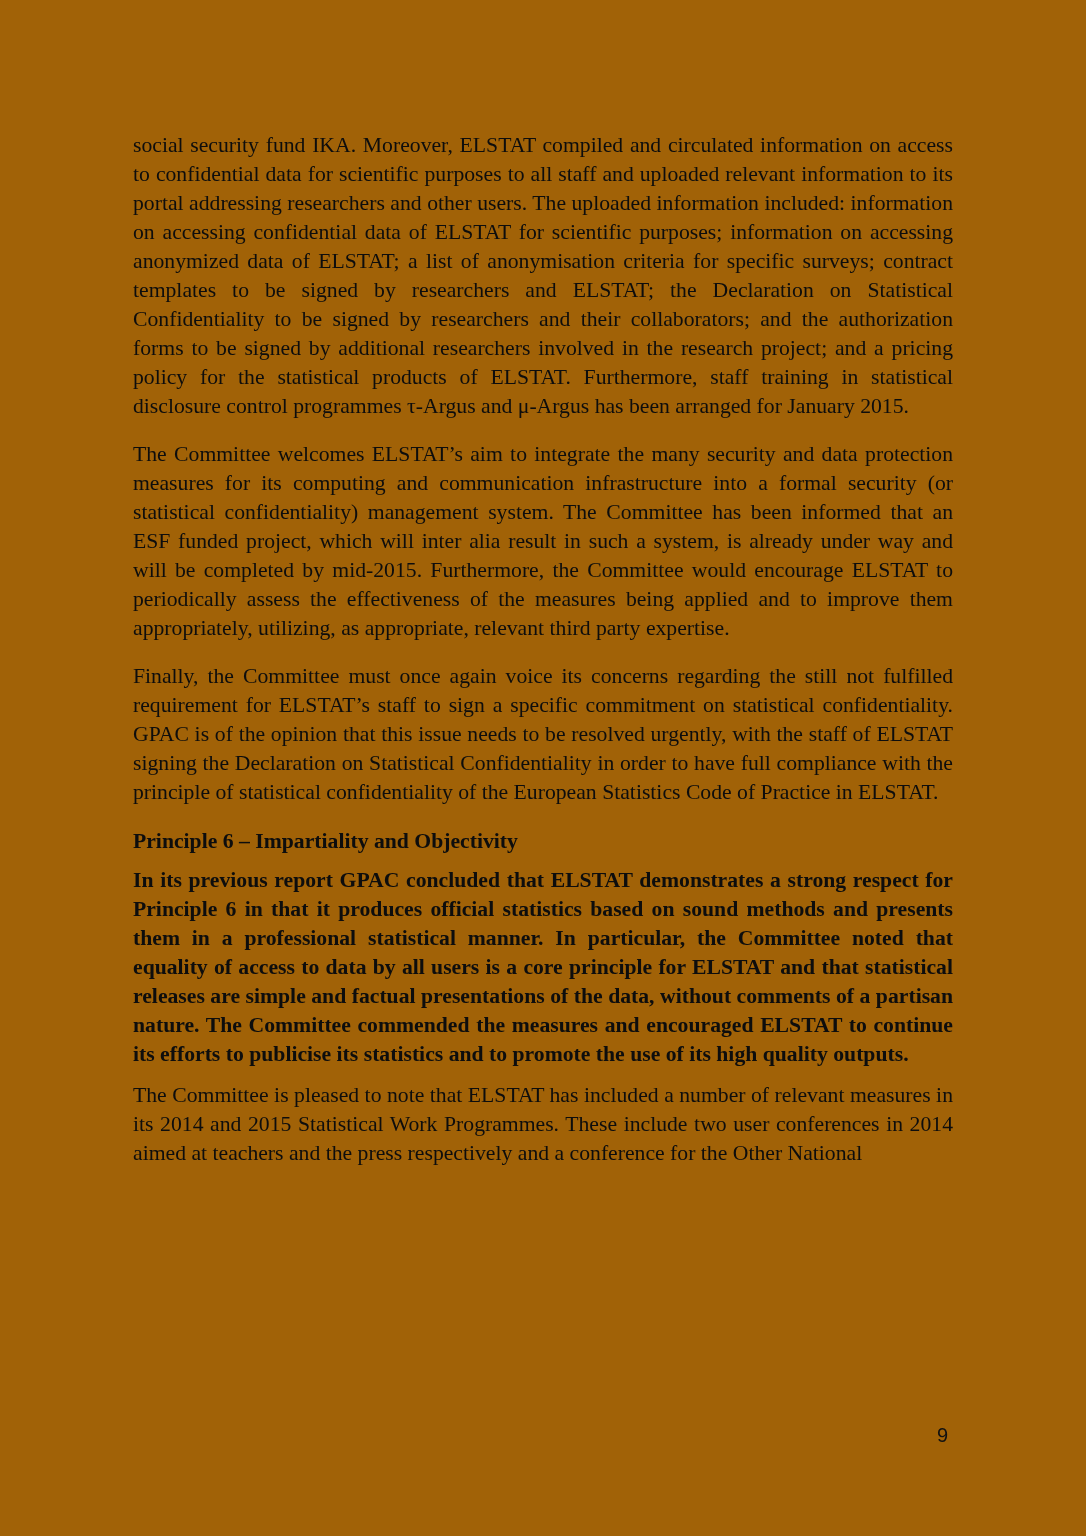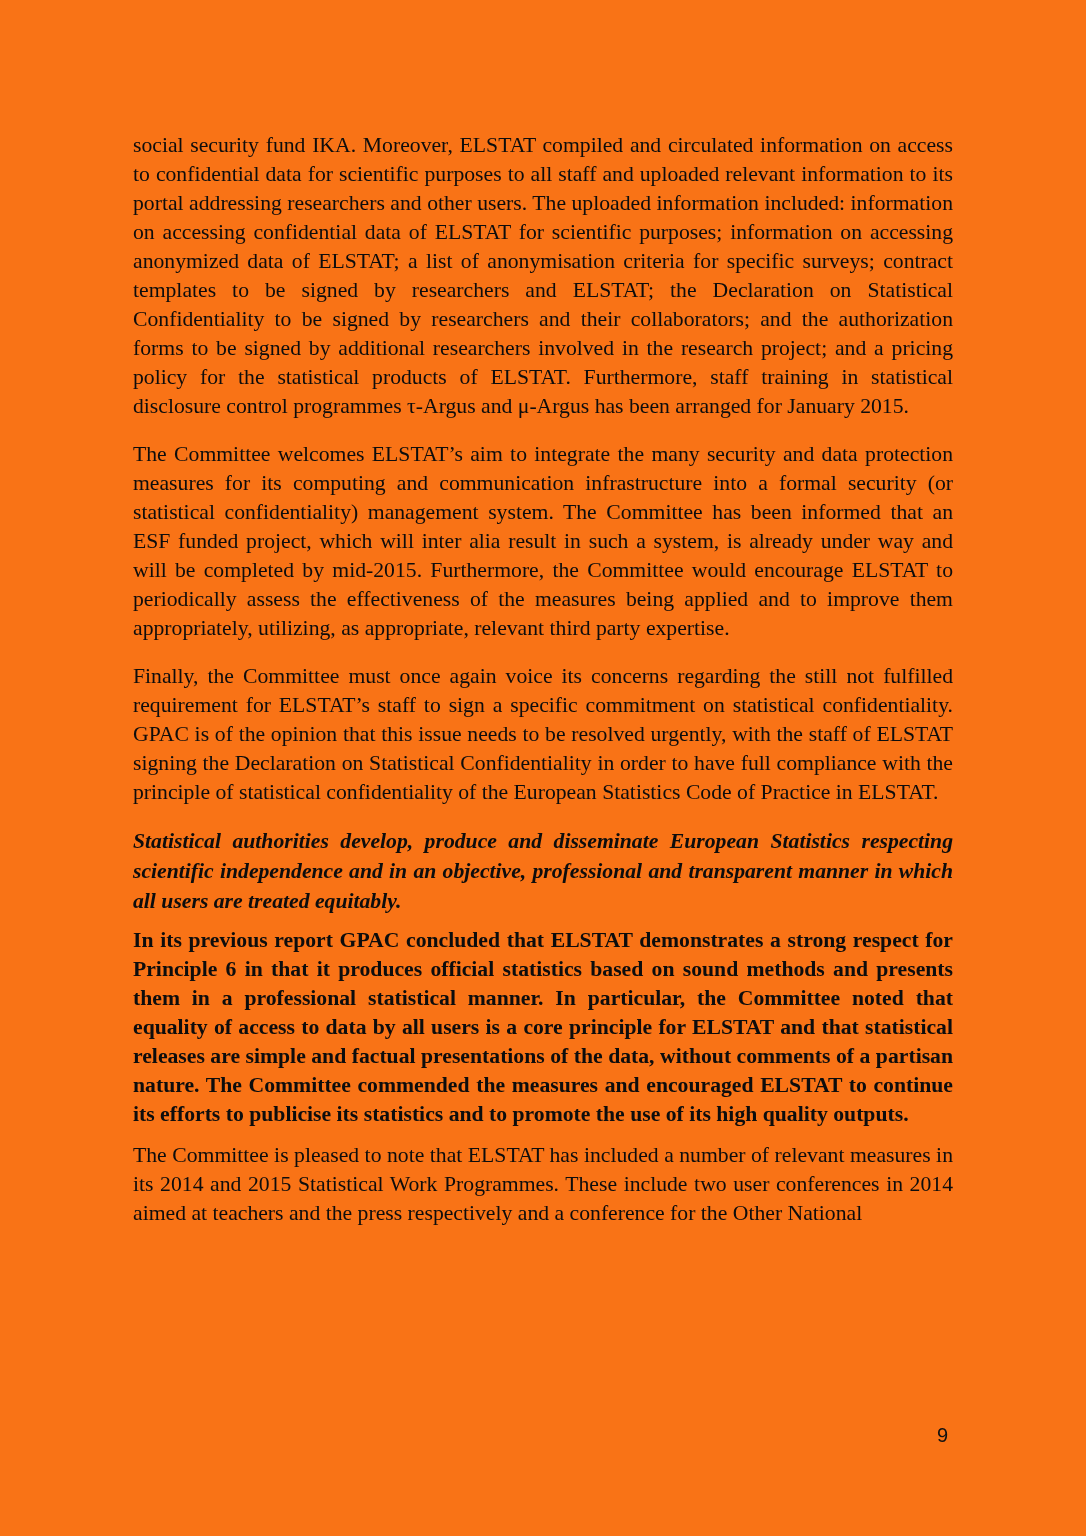--- a/index.html
+++ b/index.html
@@ -4,21 +4,21 @@
 <style>
   html, body {
     margin: 0;
     padding: 0;
     background: #ffffff;
   }
   .page {
     position: relative;
     width: 1086px;
     height: 1536px;
-    background: #f97316;
+    background: #a16207;
     overflow: hidden;
     font-family: "Liberation Serif", serif;
     color: #0d0d0d;
   }
   .content {
     position: absolute;
     left: 133px;
     top: 131px;
     width: 820px;
   }
@@ -67,22 +67,22 @@
 
 <div class="page">
   <div class="content">
 
     <p class="para">social security fund IKA. Moreover, ELSTAT compiled and circulated information on access to confidential data for scientific purposes to all staff and uploaded relevant information to its portal addressing researchers and other users. The uploaded information included: information on accessing confidential data of ELSTAT for scientific purposes; information on accessing anonymized data of ELSTAT; a list of anonymisation criteria for specific surveys; contract templates to be signed by researchers and ELSTAT; the Declaration on Statistical Confidentiality to be signed by researchers and their collaborators; and the authorization forms to be signed by additional researchers involved in the research project; and a pricing policy for the statistical products of ELSTAT. Furthermore, staff training in statistical disclosure control programmes τ-Argus and μ-Argus has been arranged for January 2015.</p>
 
     <p class="para">The Committee welcomes ELSTAT’s aim to integrate the many security and data protection measures for its computing and communication infrastructure into a formal security (or statistical confidentiality) management system. The Committee has been informed that an ESF funded project, which will inter alia result in such a system, is already under way and will be completed by mid-2015. Furthermore, the Committee would encourage ELSTAT to periodically assess the effectiveness of the measures being applied and to improve them appropriately, utilizing, as appropriate, relevant third party expertise.</p>
 
     <p class="para last-before-section">Finally, the Committee must once again voice its concerns regarding the still not fulfilled requirement for ELSTAT’s staff to sign a specific commitment on statistical confidentiality. GPAC is of the opinion that this issue needs to be resolved urgently, with the staff of ELSTAT signing the Declaration on Statistical Confidentiality in order to have full compliance with the principle of statistical confidentiality of the European Statistics Code of Practice in ELSTAT.</p>
 
+    <h2 class="section-heading">Principle 6 – Impartiality and Objectivity</h2>
 
-    <p class="principle-statement">Statistical authorities develop, produce and disseminate European Statistics respecting scientific independence and in an objective, professional and transparent manner in which all users are treated equitably.</p>
 
     <p class="para after-statement">In its previous report GPAC concluded that ELSTAT demonstrates a strong respect for Principle 6 in that it produces official statistics based on sound methods and presents them in a professional statistical manner. In particular, the Committee noted that equality of access to data by all users is a core principle for ELSTAT and that statistical releases are simple and factual presentations of the data, without comments of a partisan nature. The Committee commended the measures and encouraged ELSTAT to continue its efforts to publicise its statistics and to promote the use of its high quality outputs.</p>
 
     <p class="para no-bottom">The Committee is pleased to note that ELSTAT has included a number of relevant measures in its 2014 and 2015 Statistical Work Programmes. These include two user conferences in 2014 aimed at teachers and the press respectively and a conference for the Other National</p>
 
   </div>
 
   <div class="page-number">9</div>
 </div>
 

